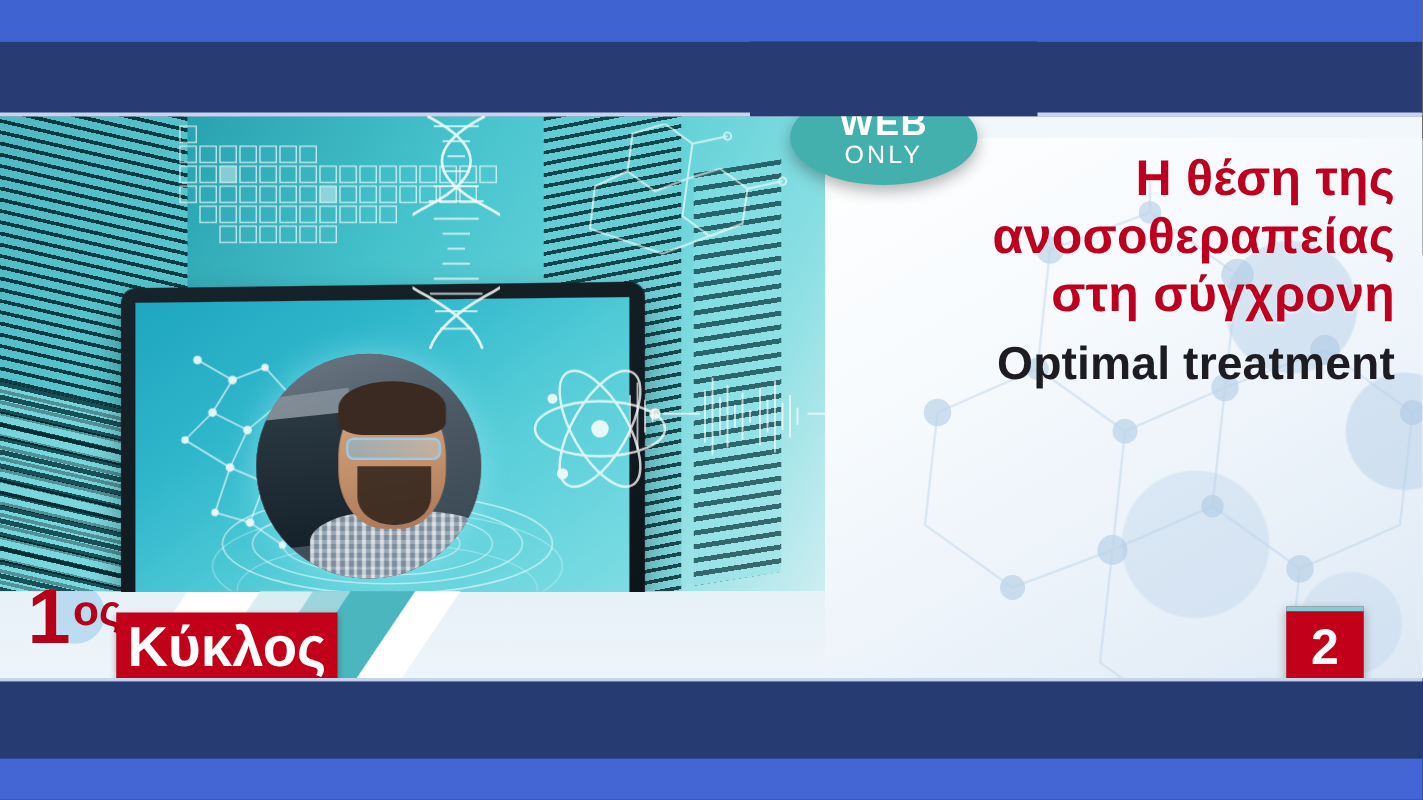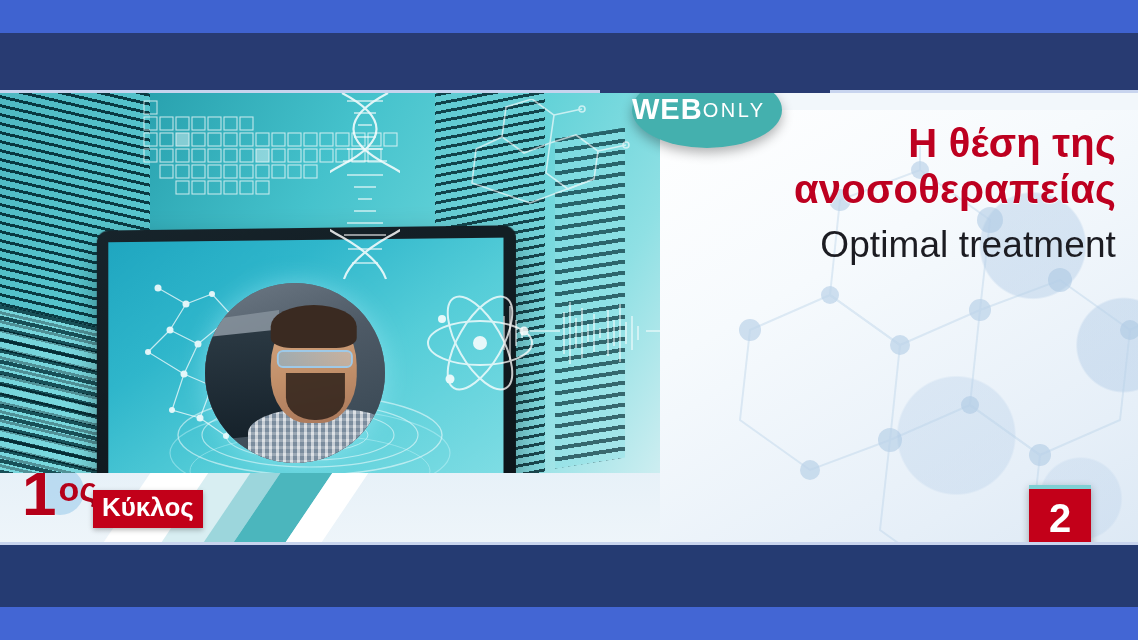--- a/index.html
+++ b/index.html
@@ -45,21 +45,21 @@
     color:#bd0020;
     font-weight:700;
     font-size:40px;
     line-height:1.16;
     letter-spacing:.2px;
     text-shadow:0 1px 1px rgba(255,255,255,.85);
   }
   .en-sub{
     margin:10px 0 0 0;
     color:#1c1c22;
-    font-weight:400;
+    font-weight:700;
     font-size:37px;
     line-height:1.17;
     letter-spacing:.1px;
   }
 
   
   .left-panel{
     position:absolute;left:0;top:93px;width:665px;height:452px;
     overflow:hidden;
     background:linear-gradient(180deg,#eef5fa 0%,#e8f2f8 100%);
@@ -176,41 +176,41 @@
     display:inline-block;color:#b50019;font-size:62px;font-weight:700;
     line-height:.85;vertical-align:top;
     text-shadow:0 1px 2px rgba(255,255,255,.7);
   }
   .cyc-sup{
     display:inline-block;color:#b50019;font-size:34px;font-weight:700;
     vertical-align:top;margin-left:2px;margin-top:2px;
   }
   .cyc-word{
     display:inline-block;background:#c20019;color:#ffffff;
-    font-size:26px;font-weight:700;padding:2px 9px 5px 9px;
+    font-size:45px;font-weight:700;padding:2px 9px 5px 9px;
     margin-left:-4px;margin-top:22px;vertical-align:top;
     box-shadow:0 2px 5px rgba(0,0,0,.28);
   }
 
   
   .num-badge{
     position:absolute;left:1029px;top:485px;width:62px;height:62px;
     background:#c30019;
     border-top:4px solid #7fd0d4;
     display:flex;align-items:center;justify-content:center;
     box-shadow:0 3px 8px rgba(0,0,0,.3);
   }
   .num-badge span{color:#fff;font-size:40px;font-weight:700;line-height:1;}
 
   
   .web-only{
     position:absolute;left:632px;top:72px;width:150px;height:76px;
     background:#44b0ae;
     border-radius:50%;
-    display:flex;flex-direction:row;align-items:center;
+    display:flex;flex-direction:column;align-items:center;justify-content:center;
     box-shadow:0 5px 12px rgba(0,0,0,.3);
     z-index:6;
   }
   .wo-l1{color:#fff;font-size:29px;font-weight:700;line-height:.95;letter-spacing:1px;}
   .wo-l2{color:#fff;font-size:20px;font-weight:400;line-height:1;letter-spacing:2.5px;}
   .web-mask{
     position:absolute;left:600px;top:33px;width:230px;height:60px;
     background:#283b72;z-index:7;
   }
 </style>
@@ -485,20 +485,21 @@
           <circle cx="280" cy="265" r="9"></circle>
             <circle cx="260" cy="440" r="10"></circle>
         </g>
       </svg>
     </div>
 
     <div class="title-block">
       <div class="gr-title">
         <div>Η θέση της</div>
         <div>ανοσοθεραπείας</div>
+        <div>στη σύγχρονη</div>
       </div>
       <div class="en-sub">
         <div>Optimal treatment</div>
       </div>
     </div>
   </div>
 
   <div class="cycle">
     <span class="cyc-num">1</span><span class="cyc-sup">ος</span><span class="cyc-word">Κύκλος</span>
   </div>

